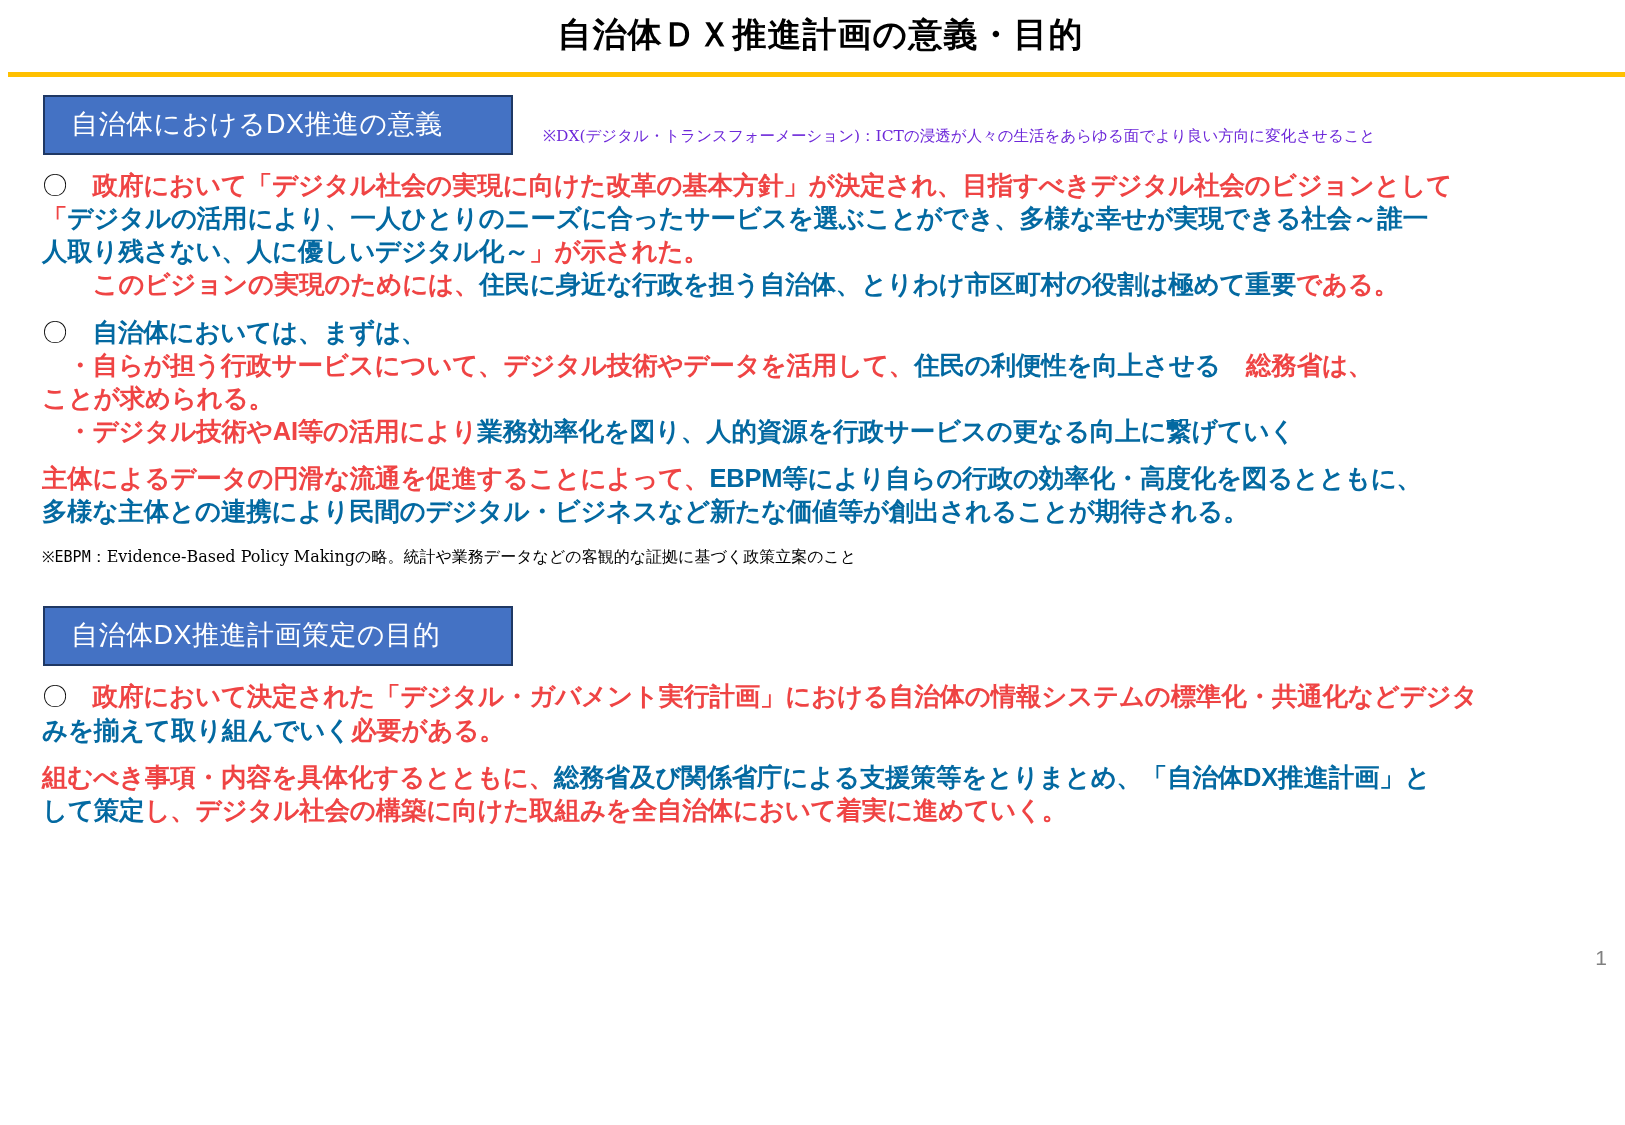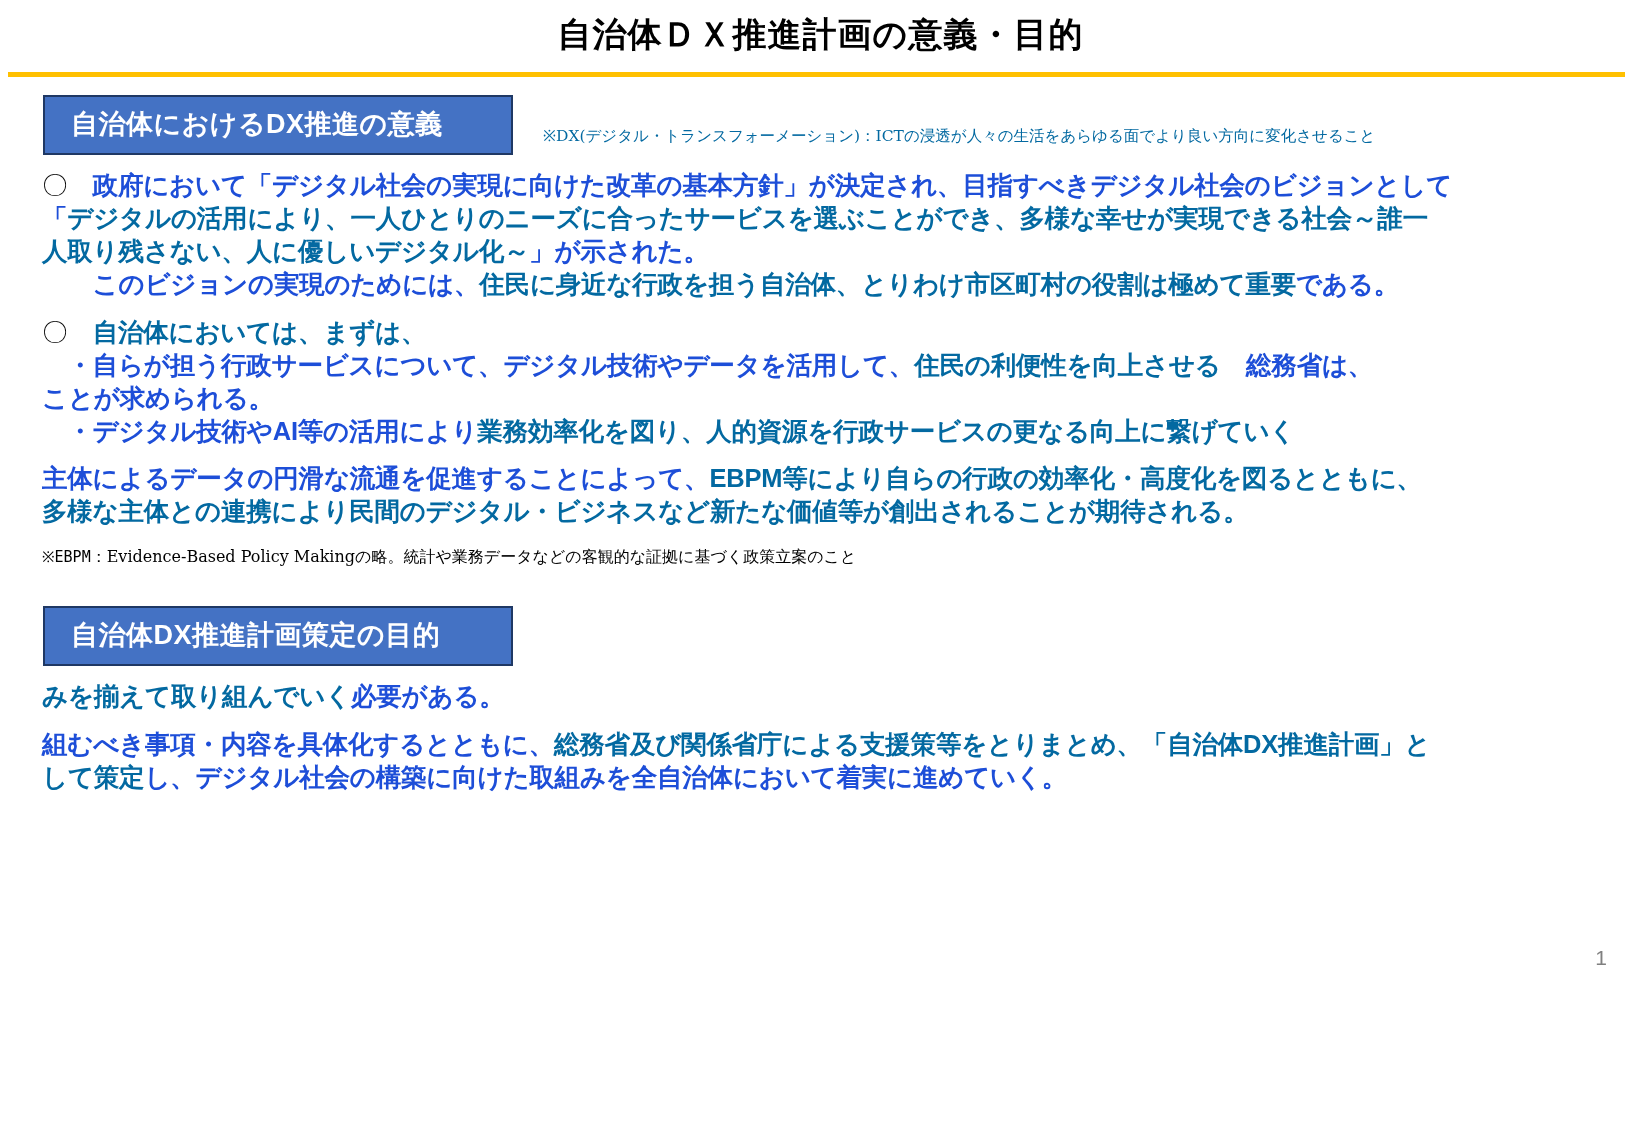--- a/index.html
+++ b/index.html
@@ -46,51 +46,51 @@
     display: flex;
     align-items: flex-end;
     padding: 18px 0 0 0;
   }
   .heading-box {
     margin-left: 35px;
     background: #4472c4;
     border: 2px solid #1f3864;
     color: #ffffff;
     font-size: 27px;
-    font-weight: bold;
+    font-weight: normal;
     padding: 9px 26px 11px 26px;
     min-width: 470px;
     box-sizing: border-box;
     text-align: left;
     letter-spacing: 0.5px;
   }
   .heading-note {
     font-size: 15.5px;
-    color: #0369a1;
+    color: #6d28d9;
     margin-left: 30px;
     margin-bottom: 8px;
     font-family: "DejaVu Serif", "Liberation Serif", serif;
     white-space: nowrap;
   }
   
   .body-block {
     padding: 0 28px 0 34px;
   }
   .para {
     font-size: 25.5px;
     line-height: 1.30;
     margin-top: 14px;
     font-weight: bold;
     letter-spacing: -0.2px;
   }
   .bullet-mark {
     font-weight: normal;
   }
   .red { color: #0369a1; }
-  .blk { color: #1d4ed8; }
+  .blk { color: #ef4444; }
   .note-line {
     text-align: left;
     font-size: 16px;
     margin-top: 18px;
     font-family: "DejaVu Serif", "Liberation Serif", serif;
     padding-right: 10px;
   }
   .note-mono {
     font-family: "DejaVu Sans Mono", "Liberation Mono", monospace;
     font-size: 15px;
@@ -145,20 +145,21 @@
 
   <div class="spacer-20"></div>
 
   <div class="heading-row">
     <div class="heading-box">自治体DX推進計画策定の目的</div>
   </div>
 
   <div class="body-block">
     <div id="s2-paras">
         <div class="para">
+          <div><span class="bullet-mark">〇</span><span class="blk">　政府において決定された「デジタル・ガバメント実行計画」における自治体の情報システムの標準化・共通化などデジタ</span></div>
           <div><span class="red">みを揃えて取り組んでいく</span><span class="blk">必要がある。</span></div>
         </div>
         <div class="para">
           <div><span class="blk">組むべき事項・内容を具体化するとともに、</span><span class="red">総務省及び関係省庁による支援策等をとりまとめ、「自治体DX推進計画」と</span></div>
           <div><span class="red">して策定</span><span class="blk">し、デジタル社会の構築に向けた取組みを全自治体において着実に進めていく。</span></div>
         </div>
       </div>
   </div>
 
   <div class="page-num">1</div>

